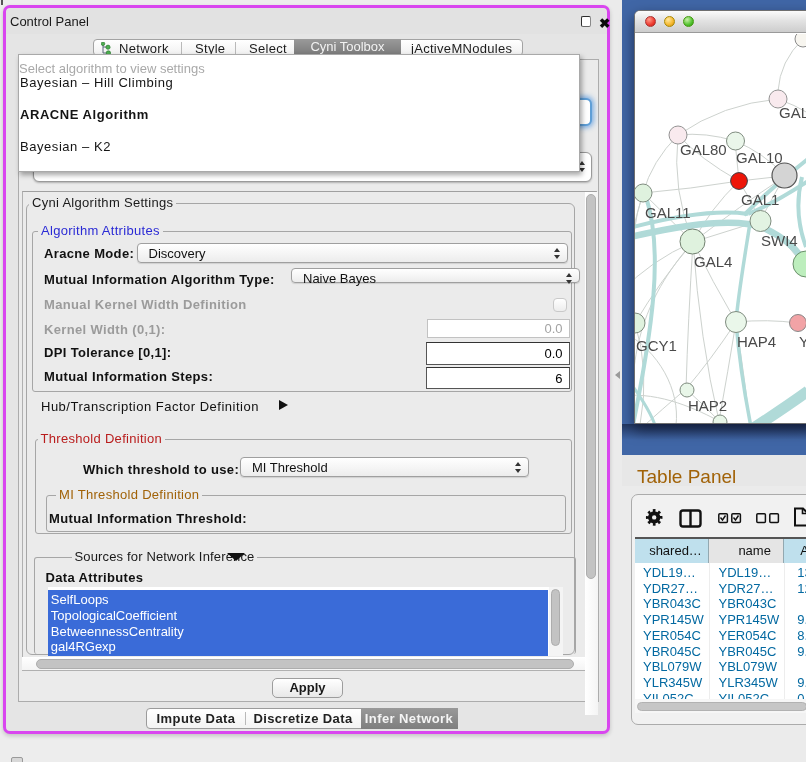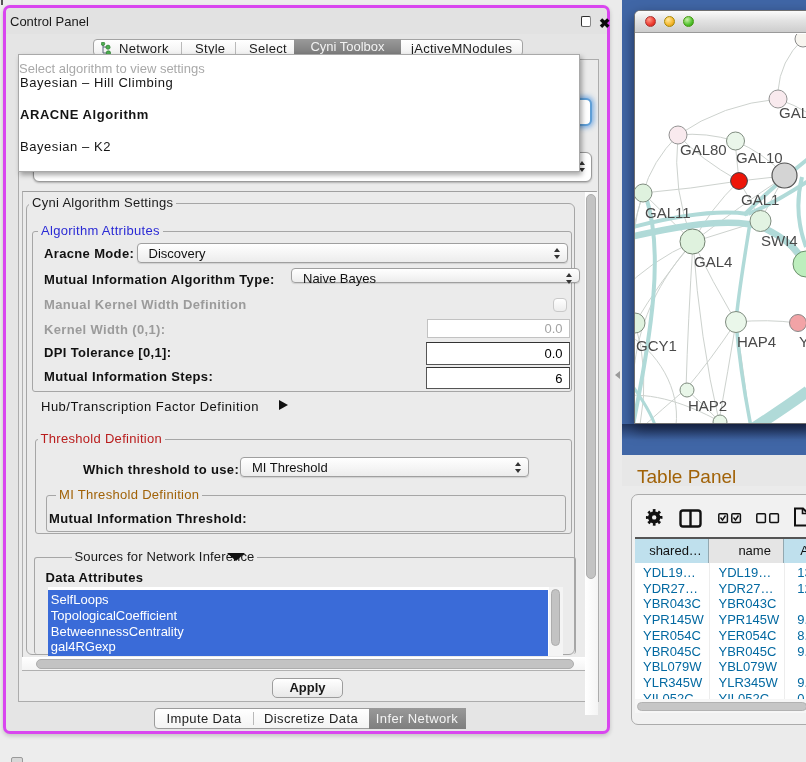--- a/index.html
+++ b/index.html
@@ -53,21 +53,21 @@
 .combo .v { position:absolute; left:11px; top:2px; font-size:13px; color:#111; }
 .arr { position:absolute; width:0; height:0; }
 .au { border-left:3.5px solid transparent; border-right:3.5px solid transparent; border-bottom:4.5px solid #333; }
 .ad { border-left:3.5px solid transparent; border-right:3.5px solid transparent; border-top:4.5px solid #333; }
 .field { position:absolute; background:#fff; text-align:right; font-size:13px; }
 
 .sbtrack { position:absolute; background:linear-gradient(to right,#ffffff,#f4f4f4); }
 .sbthumb { position:absolute; background:#C3C3C3; border:1px solid #ADADAD; border-radius:6px; }
 
 #applybtn { position:absolute; left:266px; top:669.5px; width:71px; height:20px; background:linear-gradient(#ffffff,#efefef 70%,#e8e8e8); border:1px solid #9d9d9d; border-radius:5px; text-align:center; line-height:18px; font-weight:bold; color:#1a1a1a; }
-#bottabs { position:absolute; left:148px; top:699.5px; width:312px; height:21.5px; background:linear-gradient(#ffffff,#f3f3f3); border:1px solid #9B9B9B; border-radius:4px; font-weight:normal; letter-spacing:0.4px; }
+#bottabs { position:absolute; left:140px; top:699.5px; width:312px; height:21.5px; background:linear-gradient(#ffffff,#f3f3f3); border:1px solid #9B9B9B; border-radius:4px; font-weight:bold; letter-spacing:0.4px; }
 #bottabs .seg { position:absolute; top:0; height:20px; line-height:19.5px; text-align:center; color:#222; }
 #botsel { position:absolute; left:213.5px; top:-1px; width:97px; height:21.5px; line-height:21px; background:linear-gradient(#999999,#7e7e7e); color:#f4f4f4; text-align:center; line-height:21px; }
 
 #overlay { left:18px; top:54px; width:562px; height:117.5px; background:#fff; border:1px solid #A9A9A9; box-shadow:2px 3px 5px rgba(0,0,0,0.35); z-index:30; }
 #overlay .ph { position:absolute; left:0; width:100%; top:6px; line-height:15px; color:#a9a9a9; }
 #overlay .it { position:absolute; left:1px; line-height:15px; letter-spacing:0.55px; white-space:nowrap; color:#141414; }
 #splitarrow { left:615px; top:371px; width:0; height:0; border-top:4px solid transparent; border-bottom:4px solid transparent; border-right:5px solid #9a9a9a; z-index:5; }
 #blicon { left:11px; top:757px; width:12px; height:10px; background:#D8D8D8; border:1px solid #9a9a9a; border-radius:2px; }
 </style>
 </head>

